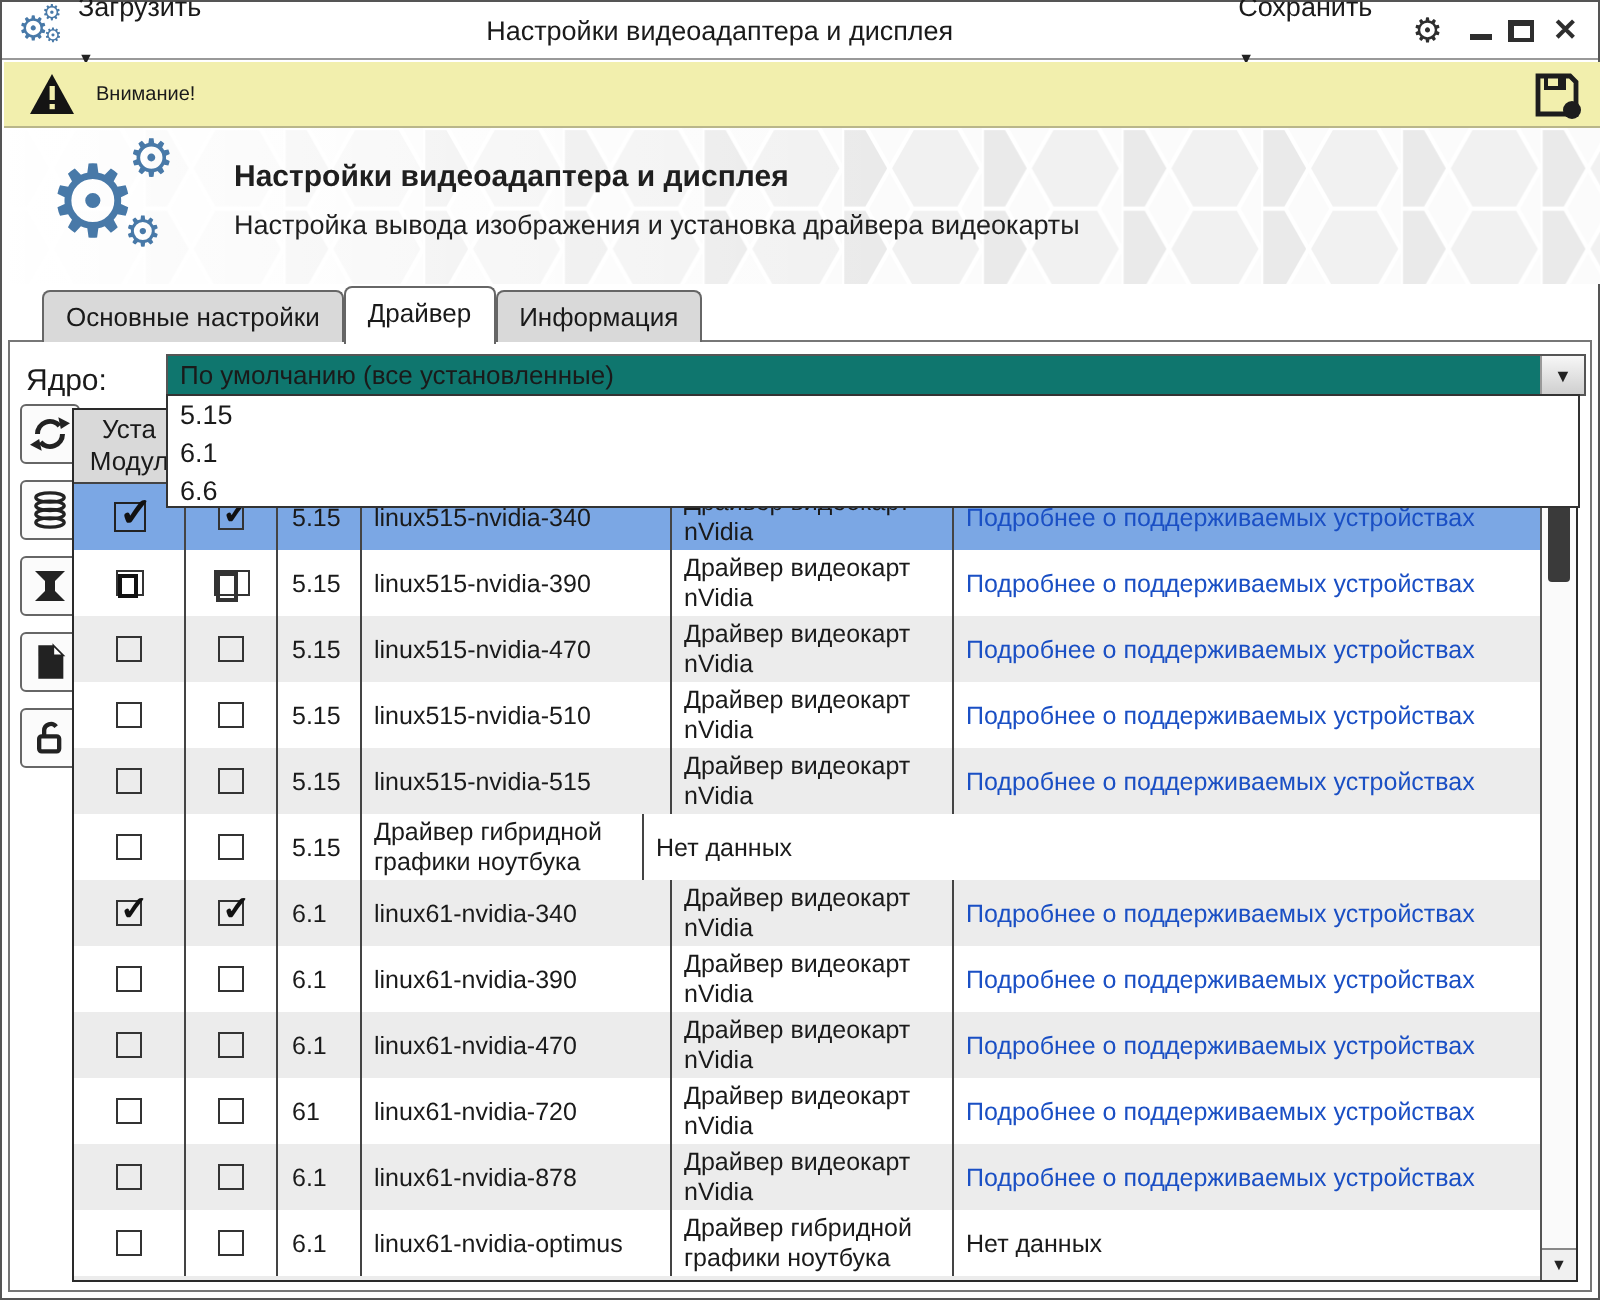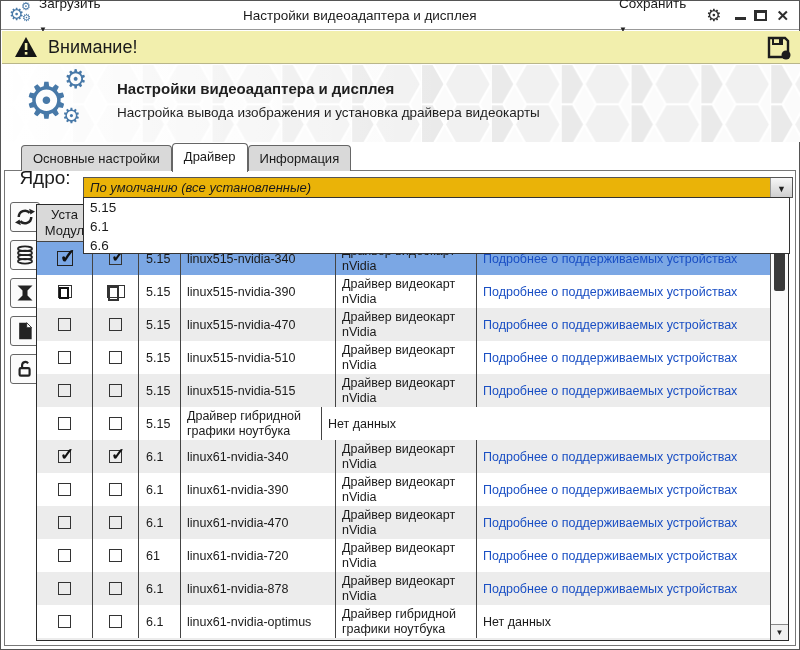--- a/index.html
+++ b/index.html
@@ -19,21 +19,21 @@
   .winctl { display:flex; align-items:center; gap:9px; margin-right:10px; }
   .wc-min { width:11px; height:3px; background:#2e2e2e; margin-top:6px; }
   .wc-max { width:12px; height:11px; position:relative; }
   .wc-max::before { content:""; position:absolute; right:0; top:0; width:9px; height:7px; border:2px solid #2e2e2e; background:#fff; }
   .wc-max::after { content:""; position:absolute; left:0; bottom:0; width:8px; height:6px; border:2px solid #2e2e2e; background:#fff; }
   .wc-close { font-size:15px; font-weight:bold; color:#2e2e2e; line-height:11px; }
 
   
   .warnbar { position:absolute; left:1px; top:30px; width:798px; height:33px; background:#f2efad; border-bottom:1px solid #b9b68a; display:flex; align-items:center; }
   .warn-tri { margin-left:12px; }
-  .warn-text { margin-left:10px; font-size:18px; }
+  .warn-text { margin-left:10px; font-size:10px; }
   .warn-save { position:absolute; right:8px; top:3px; }
 
   
   .banner { position:absolute; left:1px; top:63px; width:798px; height:78px; background:#fbfbfb; overflow:hidden; }
   .banner svg.hex { position:absolute; left:0; top:0; }
   .banner-fade { position:absolute; left:0; top:0; width:100%; height:100%; background:linear-gradient(90deg,#ffffff 0%, rgba(255,255,255,0.55) 25%, rgba(255,255,255,0) 55%); }
   .logo { position:absolute; left:22px; top:0px; width:80px; height:78px; }
   .logo .g1 { position:absolute; left:0px; top:8px; font-size:50px; color:#4879a8; }
   .logo .g2 { position:absolute; left:40px; top:0px; font-size:26px; color:#4879a8; }
   .logo .g3 { position:absolute; left:38px; top:40px; font-size:21px; color:#4879a8; }
@@ -41,22 +41,22 @@
   .banner-sub { position:absolute; left:115px; top:41px; font-size:13.5px; font-weight:500; color:#1f1f1f; }
 
   
   .tabbar { position:absolute; left:20px; top:142px; height:28px; display:flex; gap:0; z-index:3; }
   .tab { border:1px solid #666; border-bottom:none; border-radius:4px 4px 0 0; background:#d9d9d9; font-size:13px; padding:0 11px; height:26px; line-height:26px; margin-top:2px; }
   .tab.active { background:#fff; height:29px; line-height:26px; margin-top:0; position:relative; z-index:4; }
 
   
   .panel { position:absolute; left:3px; top:169px; width:792px; height:476px; border:1px solid #777; background:#fff; }
 
-  .kernel-label { position:absolute; left:12px; top:166px; width:64px; text-align:center; font-size:19px; }
-  .combo { position:absolute; left:82px; top:176px; width:710px; height:21px; border:1px solid #555; background:#eab308;font-style:italic; }
+  .kernel-label { position:absolute; left:12px; top:181px; width:64px; text-align:left; font-size:15px; }
+  .combo { position:absolute; left:82px; top:176px; width:710px; height:21px; border:1px solid #555; background:#0f766e; }
   .combo-value { position:absolute; left:6px; top:1px; font-size:13px; line-height:18px; }
   .combo-btn { position:absolute; right:0; top:0; width:22px; height:19px; background:linear-gradient(#f7f7f7,#cwhite,#cfcfcf); background:linear-gradient(#f7f7f7,#cfcfcf); border-left:1px solid #999; text-align:center; }
   .combo-btn .arr { font-size:9px; color:#222; line-height:19px; }
 
   .popup { position:absolute; left:82px; top:196px; width:707px; height:57px; background:#fff; border:1px solid #333; z-index:10; }
   .popup .opt { font-size:13.5px; height:19px; line-height:19px; padding-left:6px; }
 
   
   .tool { position:absolute; left:9px; width:30px; height:30px; border:1px solid #666; border-radius:3px; background:#fbfbfb; display:flex; align-items:center; justify-content:center; }
 

